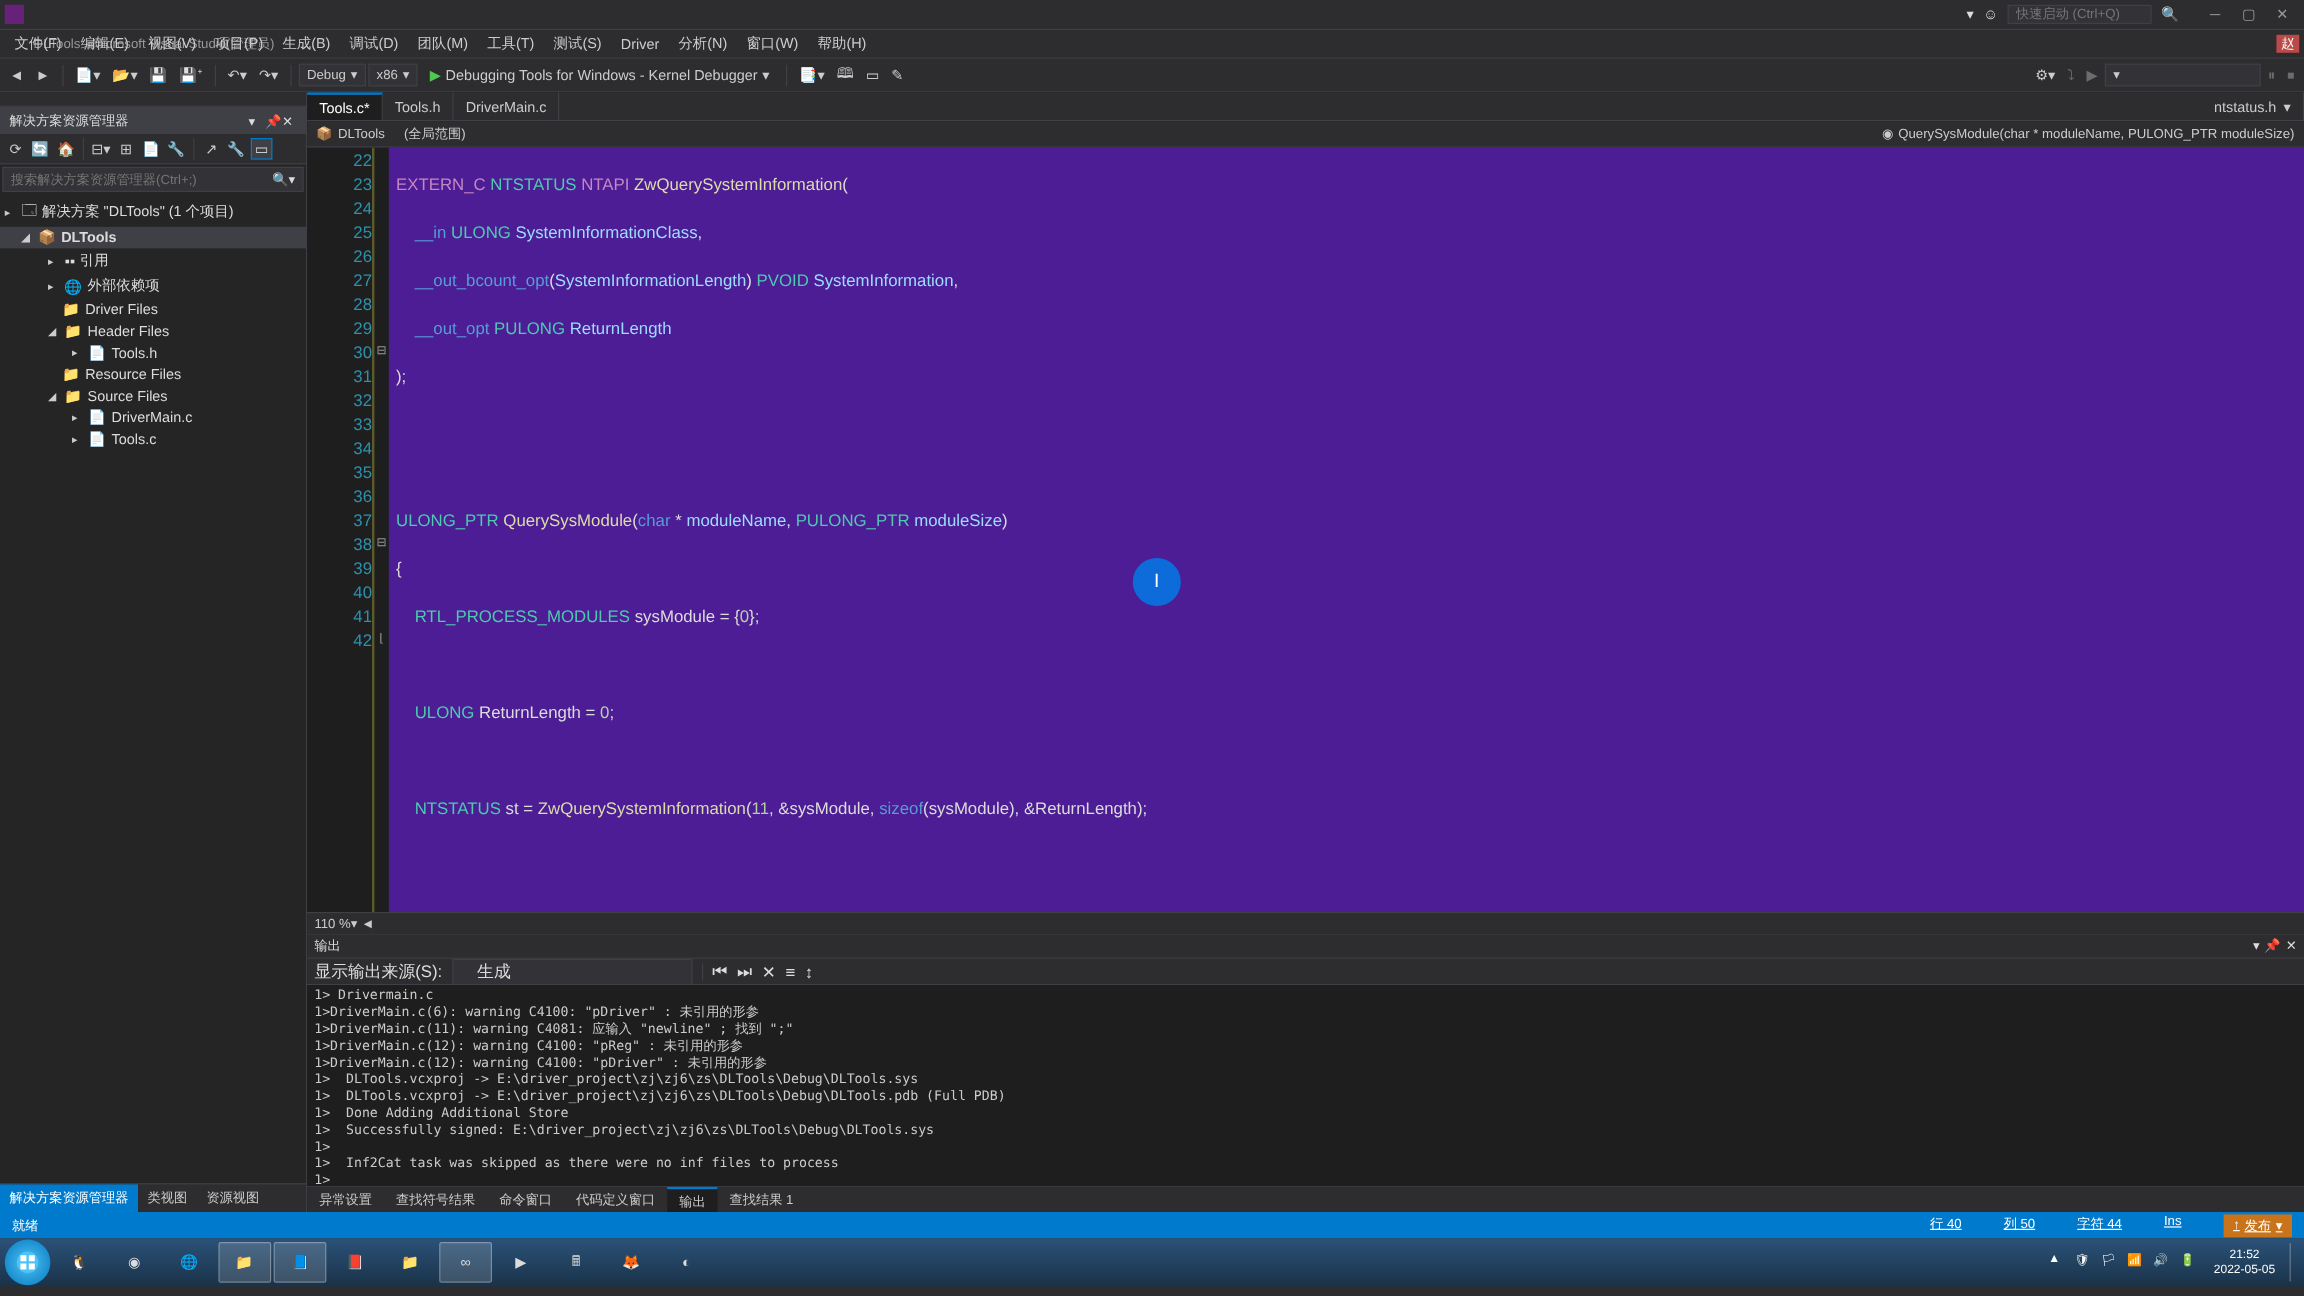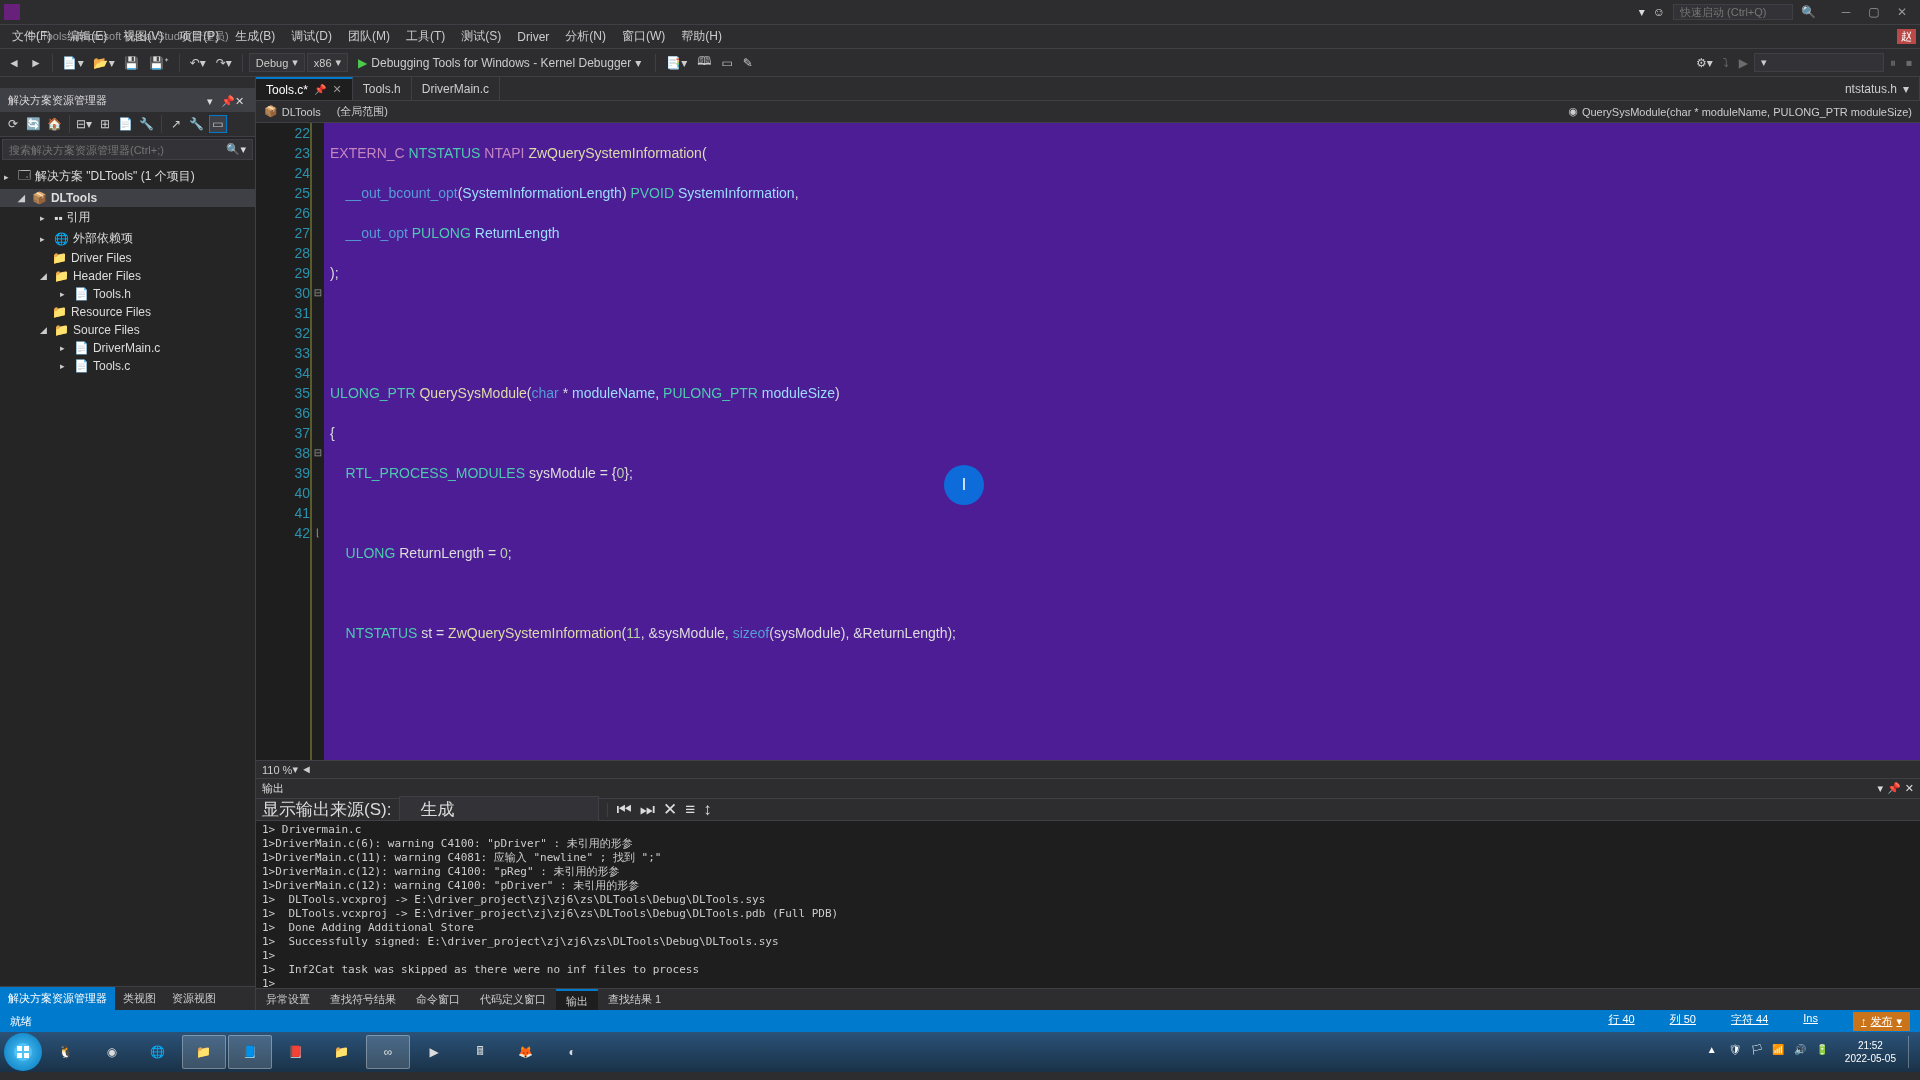--- a/index.html
+++ b/index.html
@@ -35,21 +35,21 @@
 .tree-node { padding:2px 4px; display:flex; align-items:center; gap:4px; font-size:12px; cursor:pointer; }
 .tree-node.bold { font-weight:bold; }
 .tree-node.selected { background:#3f3f46; }
 .tree-node .arrow { width:10px; color:#ccc; font-size:9px; }
 .lp-bottom-tabs { display:flex; background:#2d2d30; border-top:1px solid #3f3f46; }
 .lp-bottom-tabs .btab { padding:4px 8px; font-size:11px; color:#ccc; cursor:pointer; }
 .lp-bottom-tabs .btab.active { background:#007acc; color:#fff; }
 .editor-panel { flex:1; display:flex; flex-direction:column; background:#1e1e1e; }
 .editor-tabs { height:24px; background:#2d2d30; display:flex; border-bottom:1px solid #3f3f46; }
 .etab { padding:4px 10px; font-size:12px; color:#ccc; display:flex; align-items:center; gap:6px; border-right:1px solid #3f3f46; cursor:pointer; }
-.etab.active { background:#1e1e1e; color:#fff; border-top:2px solid #007acc; }
+.etab.active { background:#1e1e1e; color:#fff; border-top:2px solid #007acc;flex-direction:column; }
 .etab .pin { color:#007acc; font-size:10px; }
 .etab .close { color:#999; font-size:11px; }
 .nav-bar { height:22px; background:#2d2d30; display:flex; border-bottom:1px solid #3f3f46; justify-content:space-between; }
 .nav-bar .nb-dd { padding:2px 8px; font-size:11px; color:#ccc; display:flex; align-items:center; gap:4px; }
 .code-area { flex:1; display:flex; overflow:hidden; position:relative; font-family:Consolas,monospace; }
 .gutter { width:54px; background:#1e1e1e; text-align:right; color:#2b91af; font-size:14px; line-height:20px; }
 .gutter .ln { height:20px; }
 .fold-col { width:14px; background:#1e1e1e; font-size:10px; color:#999; line-height:20px; border-left:2px solid #5a5a2a; }
 .fold-col .fc { height:20px; text-align:center; }
 .code-body { flex:1; background:#4c1d95; font-size:14px; line-height:20px; white-space:pre; padding-left:6px; position:relative; }
@@ -58,21 +58,21 @@
 .type { color:#4ec9b0; }
 .fn { color:#dcdcaa; }
 .num { color:#b5cea8; }
 .param { color:#9cdcfe; }
 .macro { color:#c586c0; }
 .annotation-dot { position:absolute; width:40px; height:40px; background:#0e6cda; border-radius:50%; display:flex; align-items:center; justify-content:center; color:#fff; font-family:serif; font-size:16px; }
 .zoom-bar { height:18px; background:#2d2d30; display:flex; align-items:center; padding:0 6px; font-size:11px; color:#ccc; border-top:1px solid #3f3f46; }
 .output-panel { background:#1e1e1e; border-top:1px solid #3f3f46; display:flex; flex-direction:column; }
 .op-header { height:20px; background:#2d2d30; display:flex; align-items:center; justify-content:space-between; padding:0 6px; font-size:11px; border-bottom:1px solid #3f3f46; }
 .op-header .rbtns { display:flex; gap:4px; }
-.op-toolbar { height:22px; background:#2d2d30; display:flex; align-items:center; padding:0 6px; gap:8px; font-size:17px; border-bottom:1px solid #3f3f46; }
+.op-toolbar { height:22px; background:#2d2d30; display:flex; align-items:center; padding:0 6px; gap:8px; font-size:14px; border-bottom:1px solid #3f3f46; }
 .op-toolbar .odd { background:#333337; border:1px solid #3f3f46; padding:1px 20px; width:200px; }
 .op-body { flex:1; background:#1e1e1e; font-family:Consolas,monospace; font-size:11px; line-height:14px; padding:2px 6px; color:#ccc; white-space:pre; overflow:auto; }
 .bottom-tabs { height:22px; background:#2d2d30; display:flex; border-top:1px solid #3f3f46; }
 .bottom-tabs .bt { padding:3px 10px; font-size:11px; color:#ccc; cursor:pointer; }
 .bottom-tabs .bt.active { background:#1e1e1e; border-top:2px solid #007acc; }
 .statusbar { height:22px; background:#007acc; display:flex; align-items:center; padding:0 10px; color:#fff; font-size:11px; justify-content:space-between; }
 .statusbar .sb-group { display:flex; gap:35px;text-decoration:underline; }
 .statusbar .publish { background:#c9731b; padding:2px 8px; display:flex; align-items:center; gap:4px; }
 .taskbar { height:40px; background:linear-gradient(#2b5278,#1a3248); display:flex; align-items:center; padding:0 4px; justify-content:space-between; }
 .taskbar .tb-left { display:flex; align-items:center; gap:2px; }
@@ -265,20 +265,21 @@
           <div class="fc"></div>
           <div class="fc"></div>
           <div class="fc">⊟</div>
           <div class="fc"></div>
           <div class="fc"></div>
           <div class="fc"></div>
           <div class="fc">⌊</div>
       </div>
       <div class="code-body">
 <div class="line"><span class="macro">EXTERN_C</span> <span class="type">NTSTATUS</span> <span class="macro">NTAPI</span> <span class="fn">ZwQuerySystemInformation</span>(</div>
+<div class="line">    <span class="kw">__in</span> <span class="type">ULONG</span> <span class="param">SystemInformationClass</span>,</div>
 <div class="line">    <span class="kw">__out_bcount_opt</span>(<span class="param">SystemInformationLength</span>) <span class="type">PVOID</span> <span class="param">SystemInformation</span>,</div>
 <div class="line">    <span class="kw">__out_opt</span> <span class="type">PULONG</span> <span class="param">ReturnLength</span></div>
 <div class="line">);</div>
 <div class="line"></div>
 <div class="line"></div>
 <div class="line"><span class="type">ULONG_PTR</span> <span class="fn">QuerySysModule</span>(<span class="kw">char</span> * <span class="param">moduleName</span>, <span class="type">PULONG_PTR</span> <span class="param">moduleSize</span>)</div>
 <div class="line">{</div>
 <div class="line">    <span class="type">RTL_PROCESS_MODULES</span> sysModule = {<span class="num">0</span>};</div>
 <div class="line"></div>
 <div class="line">    <span class="type">ULONG</span> ReturnLength = <span class="num">0</span>;</div>

